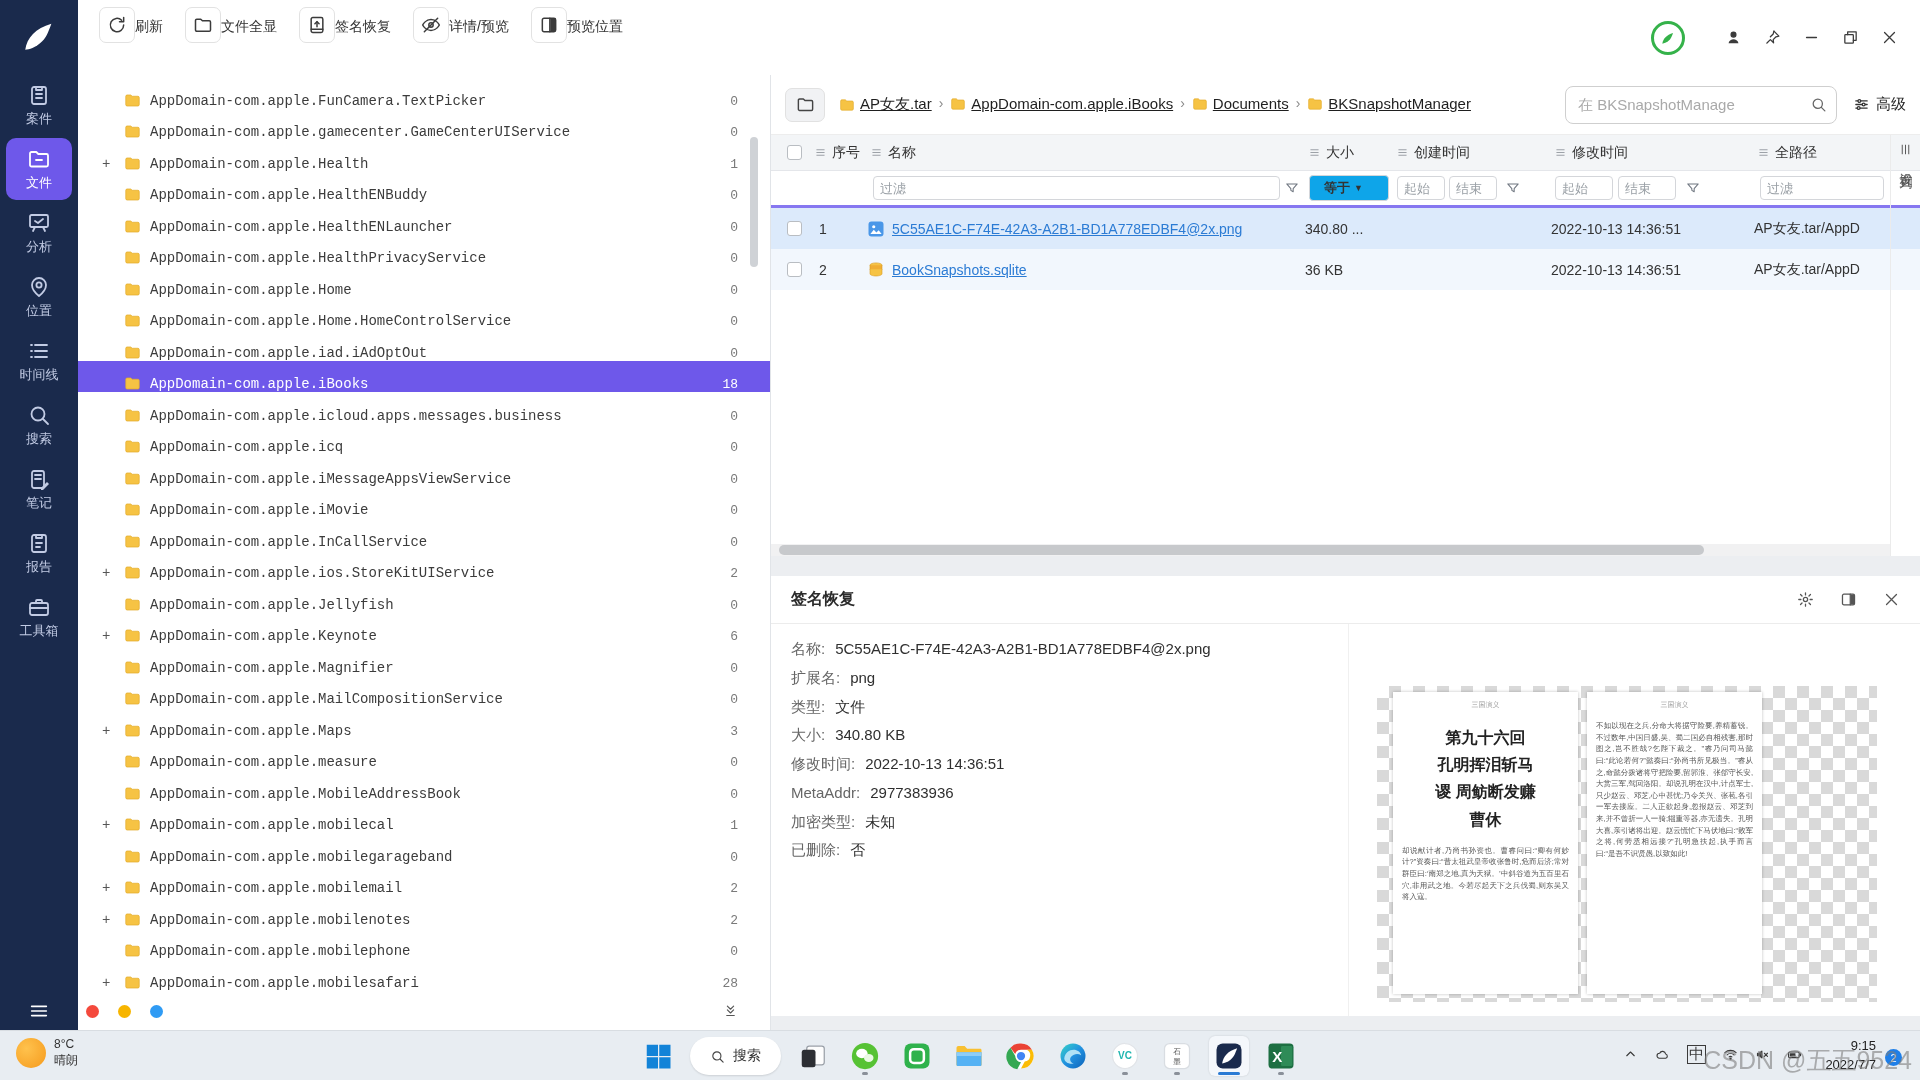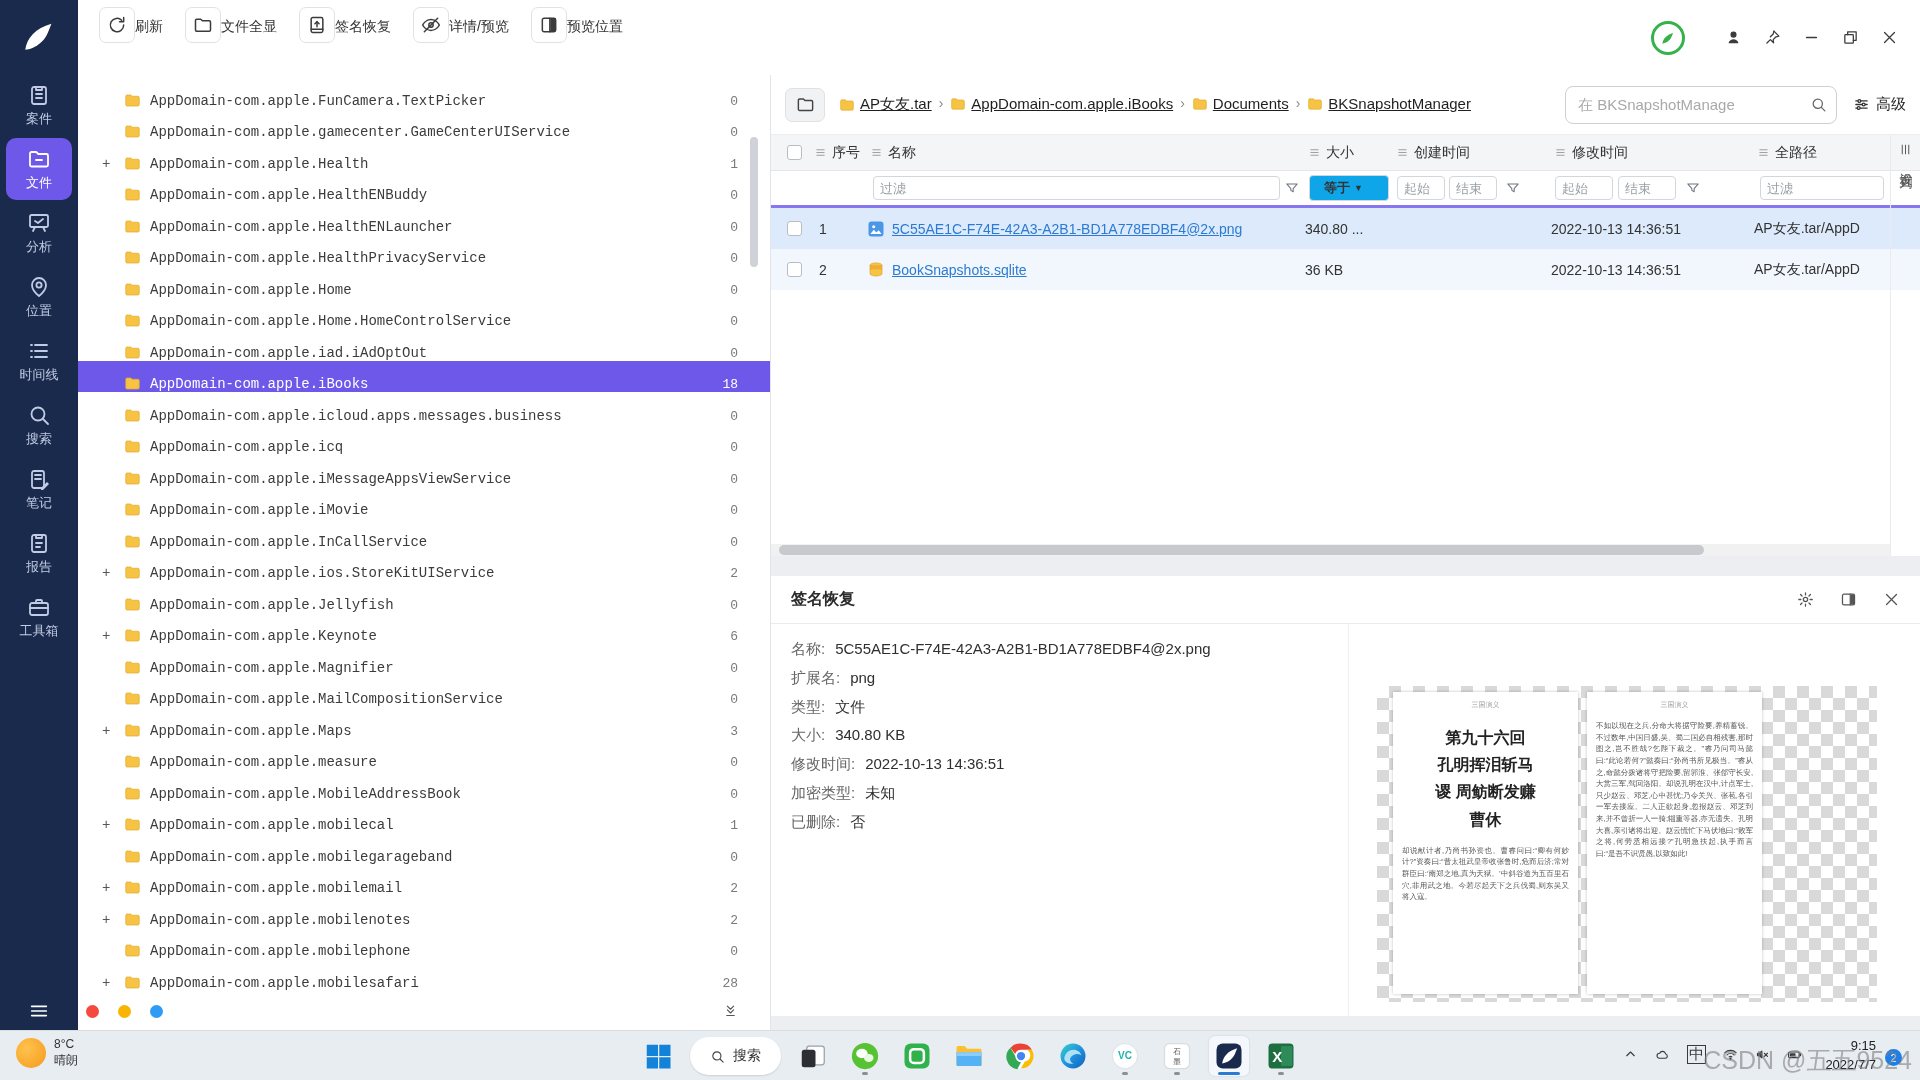--- a/index.html
+++ b/index.html
@@ -868,20 +868,21 @@
             </svg>
           </span>
       </div>
     </div>
     <div id="det-fields">
         <div class="det-field"><span class="lab">名称:</span><span class="val">5C55AE1C-F74E-42A3-A2B1-BD1A778EDBF4@2x.png</span></div>
         <div class="det-field"><span class="lab">扩展名:</span><span class="val">png</span></div>
         <div class="det-field"><span class="lab">类型:</span><span class="val">文件</span></div>
         <div class="det-field"><span class="lab">大小:</span><span class="val">340.80 KB</span></div>
         <div class="det-field"><span class="lab">修改时间:</span><span class="val">2022-10-13 14:36:51</span></div>
+        <div class="det-field"><span class="lab">MetaAddr:</span><span class="val">2977383936</span></div>
         <div class="det-field"><span class="lab">加密类型:</span><span class="val">未知</span></div>
         <div class="det-field"><span class="lab">已删除:</span><span class="val">否</span></div>
       </div>
     <div id="det-right">
       <div id="preview">
         <div class="page" id="page-left">
           <div class="phead">三国演义</div>
           <div id="page-title">
               <div>第九十六回</div>
               <div>孔明挥泪斩马</div>

